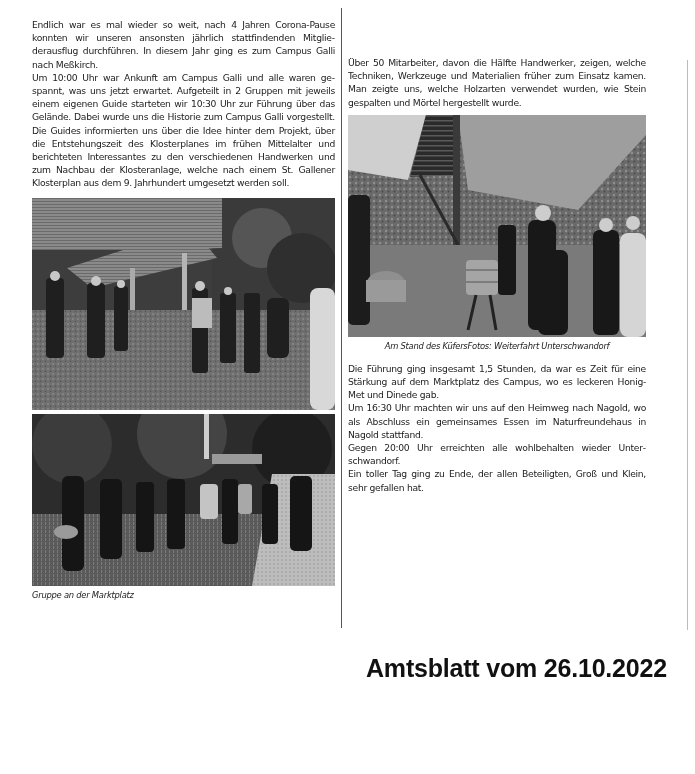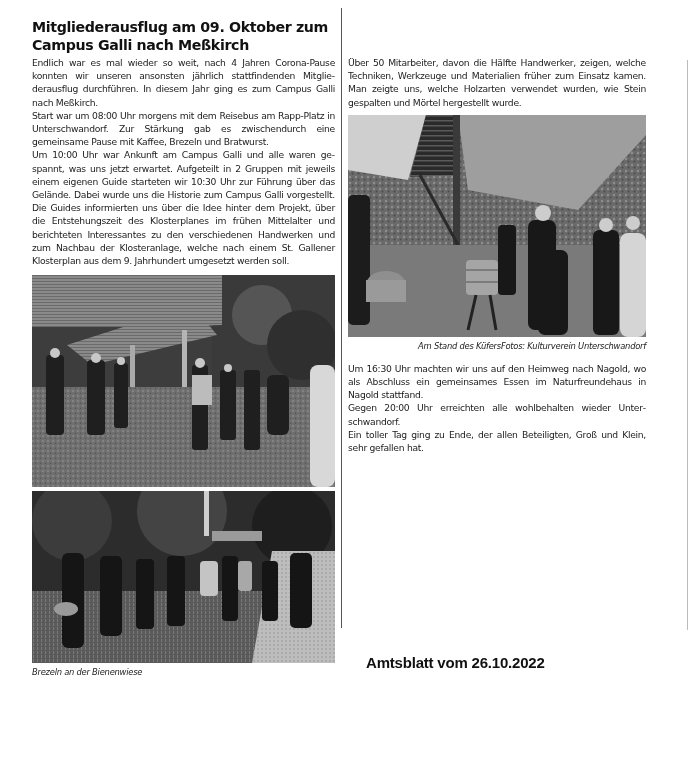--- a/index.html
+++ b/index.html
@@ -9,36 +9,34 @@
   .col-left { left:32px; top:18px; width:303px; }
   .col-right { left:348px; top:56px; width:298px; }
   .divider { position:absolute; left:341px; top:8px; width:1px; height:620px; background:#555; }
   .edge-line { position:absolute; left:687px; top:60px; width:1px; height:570px; background:#bbb; }
   .title { font-family:"DejaVu Sans", sans-serif; font-weight:bold; font-size:14.2px; line-height:18px;
            margin:0 0 2px 0; letter-spacing:-0.35px; color:#111; }
   p.txt { margin:0; font-family:"DejaVu Sans", sans-serif; font-size:9.2px; line-height:13.2px;
           text-align:justify; letter-spacing:-0.28px; hyphens:manual; color:#1c1c1c; }
   .caption { font-family:"DejaVu Sans", sans-serif; font-style:italic; font-size:8.4px; line-height:12px;
              letter-spacing:-0.25px; color:#222; margin-top:3px; }
-  .caption-row { display:flex; justify-content:flex-end; }
+  .caption-row { display:flex; justify-content:center; }
   .photo { position:relative; overflow:hidden; background:#777; }
   .photo svg { display:block; width:100%; height:100%; }
   .stamp { position:absolute; left:366px; top:654px; font-family:"Liberation Sans", sans-serif;
-           font-weight:bold; font-size:15px; color:#111; letter-spacing:-0.2px; }
+           font-weight:bold; font-size:25px; color:#111; letter-spacing:-0.2px; }
 </style>
 </head>
 <body>
 
 <div class="divider"></div>
 <div class="edge-line"></div>
 
 <div class="col col-left">
-  <h1 class="title">Mitgliederausflug am 09. Oktober zum Campus Galli nach Meßkirch</h1>
   <p class="txt">Endlich war es mal wieder so weit, nach 4 Jahren Corona-Pause konnten wir unseren ansonsten jährlich stattfindenden Mitglie­derausflug durchführen. In diesem Jahr ging es zum Campus Gal­li nach Meßkirch.</p>
-  <p class="txt">Start war um 08:00 Uhr morgens mit dem Reisebus am Rapp-Platz in Unterschwandorf. Zur Stärkung gab es zwischendurch eine gemeinsame Pause mit Kaffee, Brezeln und Bratwurst.</p>
   <p class="txt">Um 10:00 Uhr war Ankunft am Campus Galli und alle waren ge­spannt, was uns jetzt erwartet. Aufgeteilt in 2 Gruppen mit je­weils einem eigenen Guide starteten wir 10:30 Uhr zur Führung über das Gelände. Dabei wurde uns die Historie zum Campus Galli vorgestellt. Die Guides informierten uns über die Idee hin­ter dem Projekt, über die Entstehungszeit des Klosterplanes im frühen Mittelalter und berichteten Interessantes zu den verschie­denen Handwerken und zum Nachbau der Klosteranlage, welche nach einem St. Gallener Klosterplan aus dem 9. Jahrhundert um­gesetzt werden soll.</p>
 
   <div class="photo" style="width:303px;height:212px;margin-top:8px;">
     <svg viewBox="0 0 303 212" preserveAspectRatio="none">
       <defs>
         <pattern id="roofpat" width="4" height="3" patternUnits="userSpaceOnUse">
           <rect width="4" height="3" fill="#8a8a8a"></rect>
             <rect width="4" height="1" fill="#6a6a6a"></rect>
         </pattern>
         <pattern id="gravel" width="5" height="5" patternUnits="userSpaceOnUse">
@@ -105,21 +103,21 @@
         <rect x="135" y="65" width="18" height="70" rx="4"></rect>
         <rect x="190" y="65" width="16" height="65" rx="4"></rect>
         <rect x="230" y="70" width="16" height="60" rx="4"></rect>
         <rect x="258" y="62" width="22" height="75" rx="5"></rect>
       </g>
       <rect x="168" y="70" width="18" height="35" rx="4" fill="#c4c4c4"></rect>
       <rect x="206" y="70" width="14" height="30" rx="3" fill="#a8a8a8"></rect>
       <ellipse cx="34" cy="118" rx="12" ry="7" fill="#9a9a9a"></ellipse>
     </svg>
   </div>
-  <div class="caption">Brezeln an der Bienenwiese</div>
+  <div class="caption">Gruppe an der Marktplatz</div>
 </div>
 
 <div class="col col-right">
   <p class="txt">Über 50 Mitarbeiter, davon die Hälfte Handwerker, zeigen, wel­che Techniken, Werkzeuge und Materialien früher zum Einsatz kamen. Man zeigte uns, welche Holzarten verwendet wurden, wie Stein gespalten und Mörtel hergestellt wurde.</p>
 
   <div class="photo" style="width:298px;height:222px;margin-top:6px;">
     <svg viewBox="0 0 298 222" preserveAspectRatio="none">
       <defs>
         <pattern id="planks" width="6" height="5" patternUnits="userSpaceOnUse">
           <rect width="6" height="5" fill="#2a2a2a"></rect>
@@ -157,22 +155,23 @@
       <g fill="#cdcdcd">
         <circle cx="195" cy="98" r="8"></circle>
           <circle cx="258" cy="110" r="7"></circle>
           <circle cx="285" cy="108" r="7"></circle>
       </g>
       <rect x="272" y="118" width="26" height="104" rx="8" fill="#d5d5d5"></rect>
     </svg>
   </div>
   <div class="caption caption-row">
     <span>Am Stand des Küfers</span>
-    <span>Fotos: Kulturverein Unterschwandorf</span>
+    <span>Fotos: Weiterfahrt Unterschwandorf</span>
   </div>
 
   <div style="height:10px"></div>
+  <p class="txt">Die Führung ging insgesamt 1,5 Stunden, da war es Zeit für eine Stärkung auf dem Marktplatz des Campus, wo es leckeren Honig-Met und Dinede gab.</p>
   <p class="txt">Um 16:30 Uhr machten wir uns auf den Heimweg nach Nagold, wo als Abschluss ein gemeinsames Essen im Naturfreundehaus in Nagold stattfand.</p>
   <p class="txt">Gegen 20:00 Uhr erreichten alle wohlbehalten wieder Unter­schwandorf.</p>
   <p class="txt">Ein toller Tag ging zu Ende, der allen Beteiligten, Groß und Klein, sehr gefallen hat.</p>
 </div>
 
 <div class="stamp">Amtsblatt vom 26.10.2022</div>
 
 </body></html>

